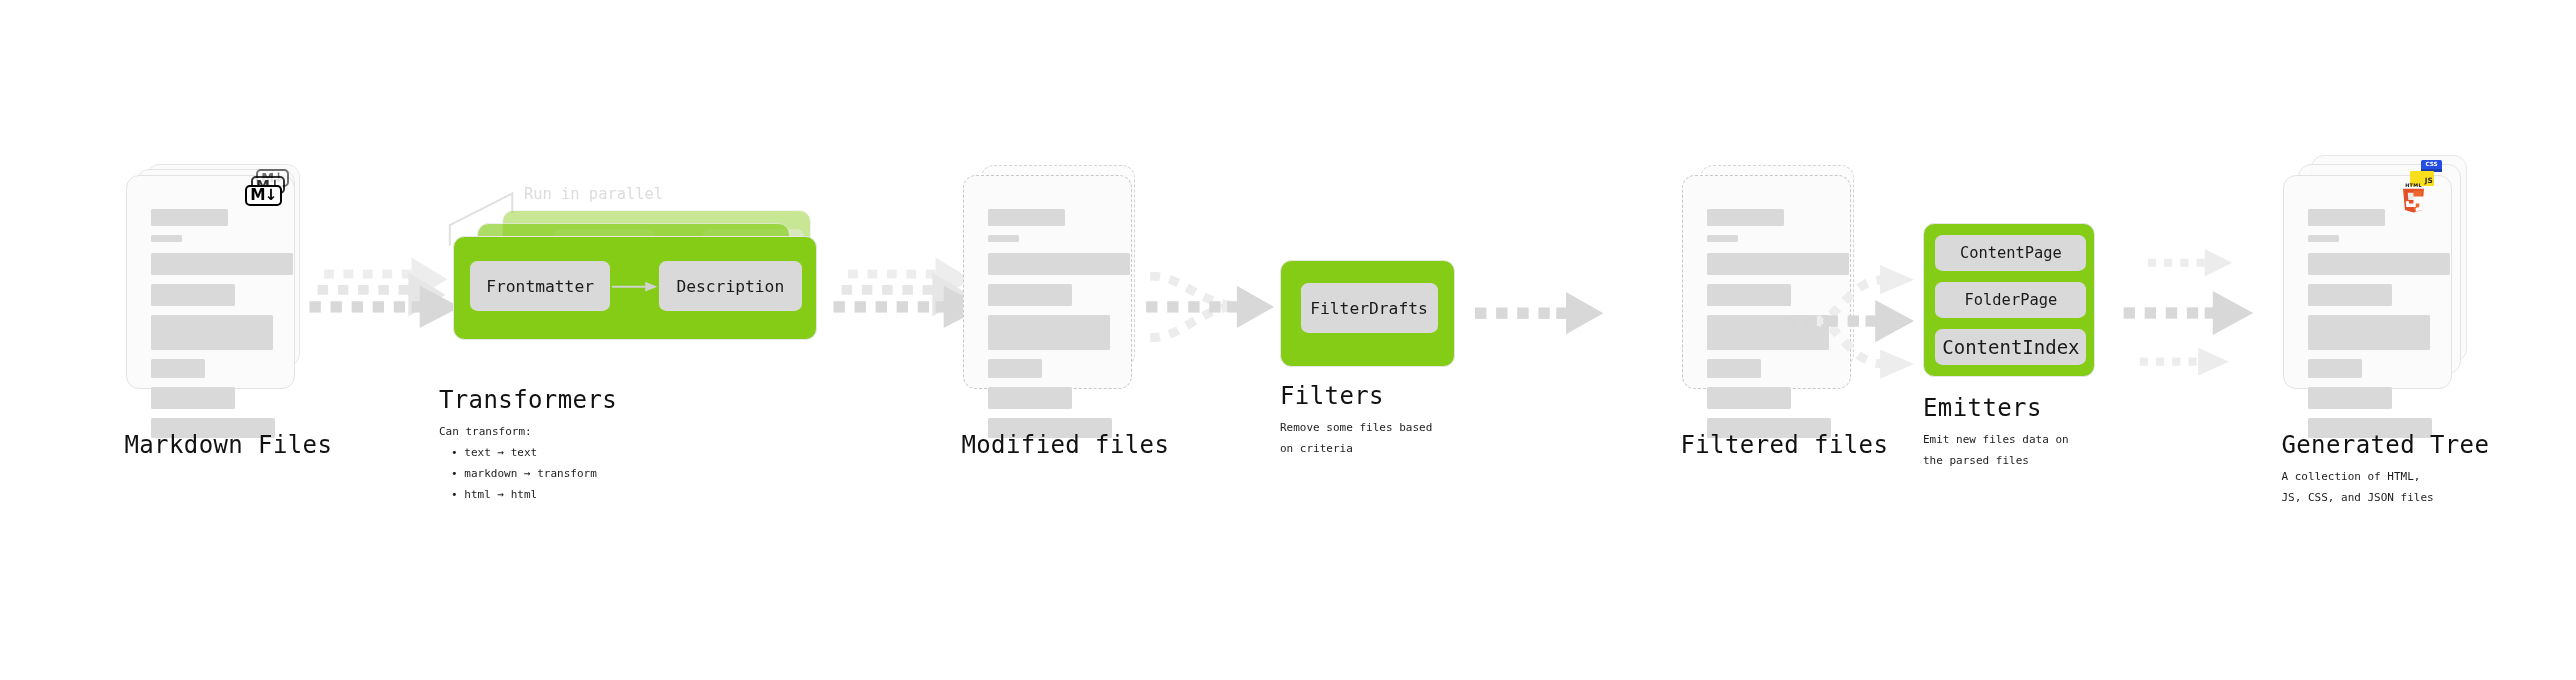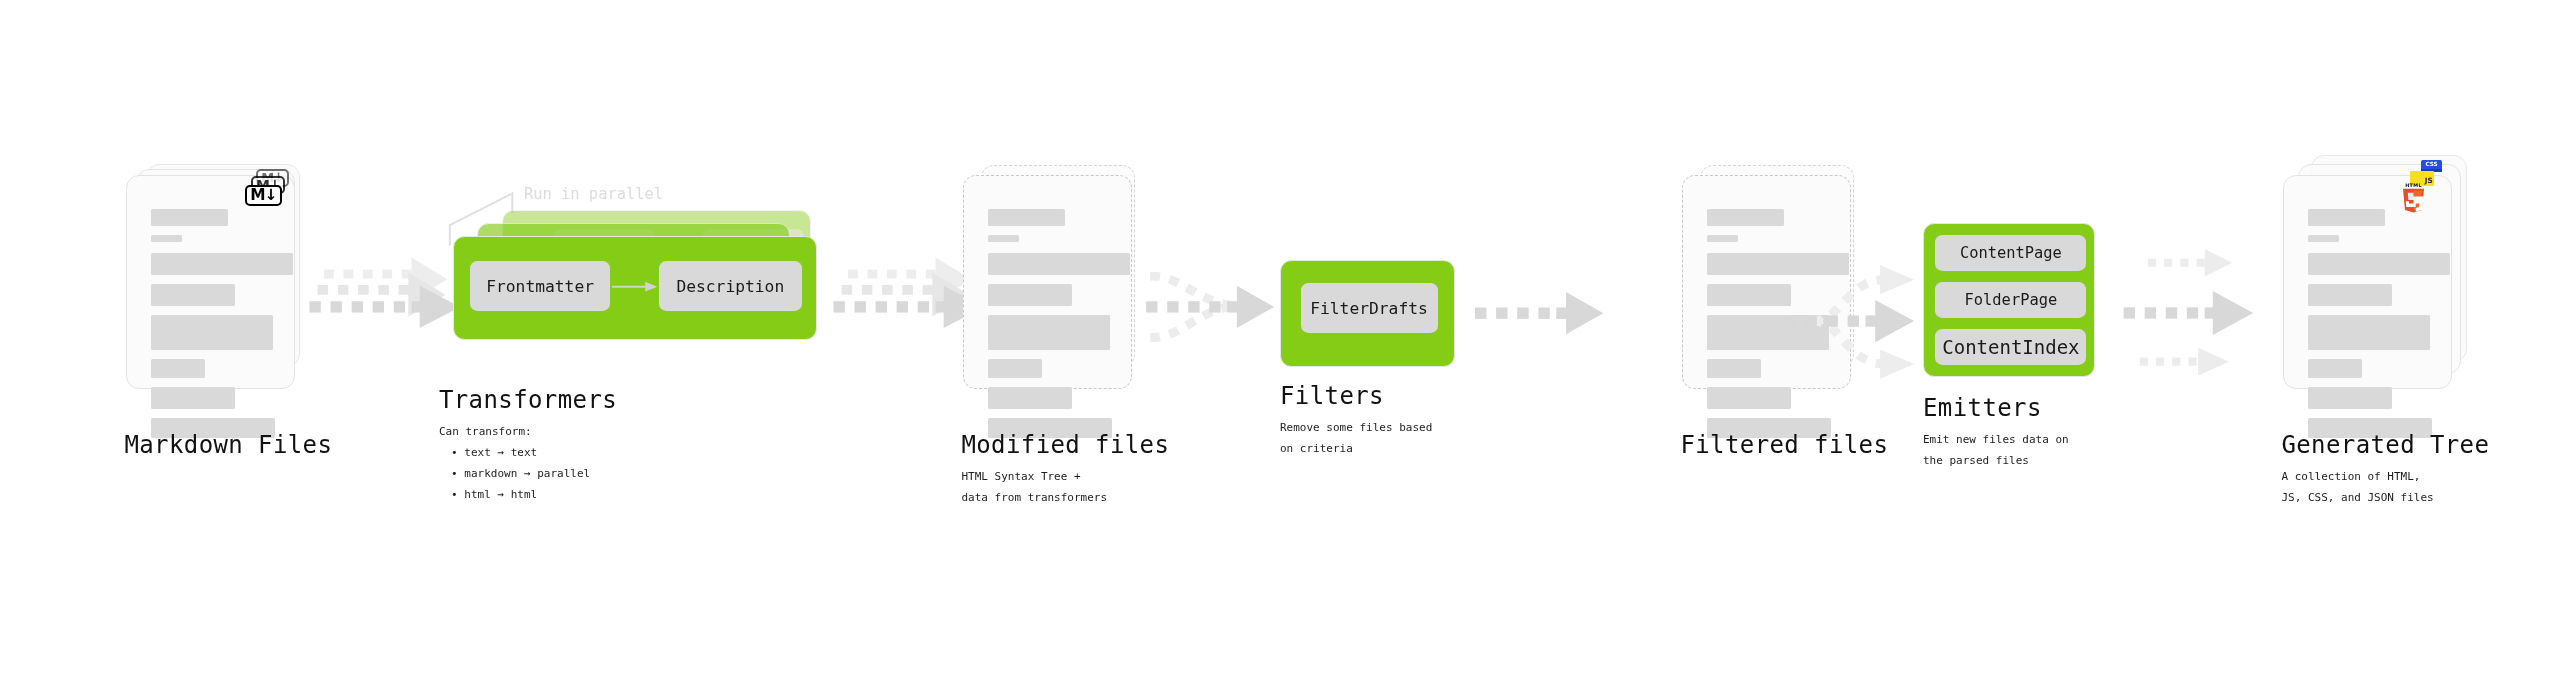--- a/index.html
+++ b/index.html
@@ -173,21 +173,21 @@
       <div class="chip" style="left:205px;top:24.4px;width:143px;height:50px;font-size:16.3px;">Description</div>
       <svg style="left:158px;top:44px;" width="47" height="11.4" viewBox="0 0 58 14">
         <line x1="0" y1="7" x2="41" y2="7" stroke="#d2d2d2" stroke-width="2.5"></line>
         <polygon points="41,1 56,7 41,13" fill="#d2d2d2"></polygon>
       </svg>
     </div>
 
     <div class="title" style="left:-4.1px;top:199px;">Transformers</div>
     <div class="sub" style="left:-4.1px;top:234px;">Can transform:</div>
     <div class="sub" style="left:8.1px;top:255px;">• text → text</div>
-    <div class="sub" style="left:8.1px;top:276px;">• markdown → parallel</div>
+    <div class="sub" style="left:8.1px;top:276px;">• markdown → transform</div>
     <div class="sub" style="left:8.1px;top:297px;">• html → html</div>
   </div>
 
   <svg style="left:833px;top:268px;" width="163" height="81" viewBox="0 0 200 100">
     <g fill="#ededed">
       <rect x="18" y="2" width="12" height="11"></rect>
         <rect x="42" y="2" width="12" height="11"></rect>
       <rect x="66" y="2" width="12" height="11"></rect>
         <rect x="90" y="2" width="12" height="11"></rect>
       <rect x="114" y="2" width="12" height="11"></rect>
@@ -222,22 +222,20 @@
           <div class="bar" style="width:142px;height:22px;"></div>
           <div class="bar" style="width:84px;height:22px;"></div>
           <div class="bar" style="width:122px;height:35px;"></div>
           <div class="bar" style="width:54px;height:18.7px;"></div>
           <div class="bar" style="width:84px;height:22px;"></div>
           <div class="bar" style="width:124px;height:20.3px;"></div>
         </div>
       </div>
     </div>
     <div class="title" style="left:-1.6px;top:256px;">Modified files</div>
-    <div class="sub" style="left:-1.6px;top:291px;">HTML Syntax Tree +
-data from transformers</div>
   </div>
 
   <svg style="left:1146px;top:268px;" width="142" height="81" viewBox="0 0 175 100">
     <path d="M5 10 C 45 10, 60 40, 105 46" fill="none" stroke="#ececec" stroke-width="11" stroke-dasharray="12 12" stroke-linecap="butt"></path>
     <path d="M5 86 C 45 86, 60 54, 105 48" fill="none" stroke="#ececec" stroke-width="11" stroke-dasharray="12 12" stroke-linecap="butt"></path>
     <g fill="#d8d8d8">
       <rect x="0" y="41" width="14" height="14"></rect>
         <rect x="26" y="41" width="14" height="14"></rect>
       <rect x="52" y="41" width="14" height="14"></rect>
         <rect x="78" y="41" width="14" height="14"></rect>

